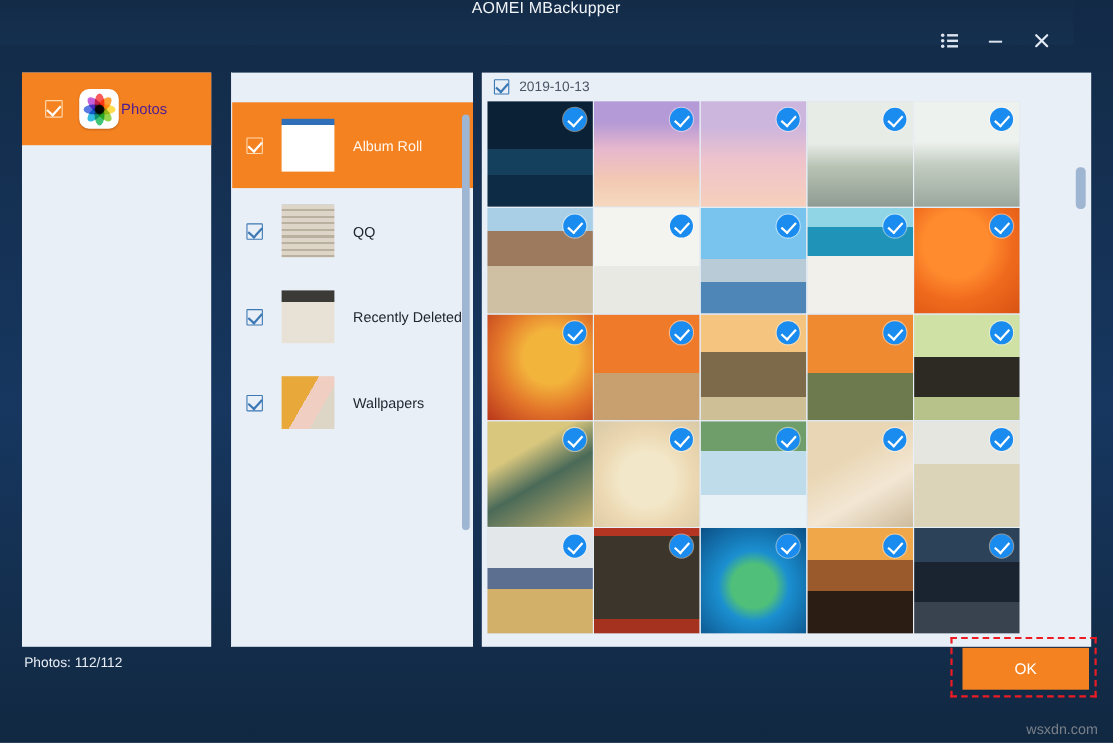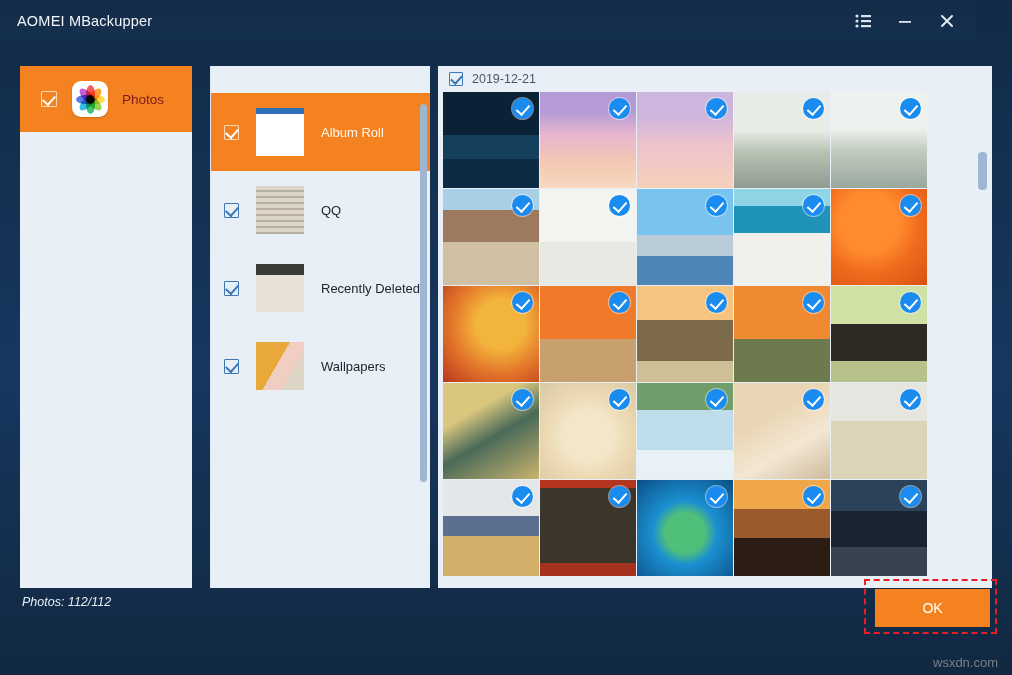--- a/index.html
+++ b/index.html
@@ -12,21 +12,21 @@
   #app {
     position: relative;
     width: 1012px; height: 675px;
     background: linear-gradient(180deg,#122a46 0%,#173760 55%,#112841 100%);
   }
 
   
   #titlebar {
     position: absolute; left: 0; top: 0; width: 976px; height: 41px;
     background: linear-gradient(180deg,#132b47 0%,#15304f 100%);
-    display: flex; align-items: center;
+    display: flex; align-items: center; flex-direction: column;
   }
   #title-text {
     margin-left: 17px;
     color: #f2f5f9; font-size: 14.5px; letter-spacing: .2px;
   }
   #win-controls {
     margin-left: auto; display: flex; align-items: center; height: 41px;
   }
   .winbtn {
     width: 42px; height: 41px; display: flex; align-items: center; justify-content: center;
@@ -68,21 +68,21 @@
     width: 36px; height: 36px; margin-left: 15px; border-radius: 9px;
     background: #ffffff; position: relative; overflow: hidden;
     box-shadow: 0 1px 2px rgba(0,0,0,.2);
   }
   .petal {
     position: absolute; left: 50%; top: 50%;
     width: 9px; height: 19px; margin: -9.5px 0 0 -4.5px;
     border-radius: 50%; opacity: .92;
     mix-blend-mode: multiply;
   }
-  .cat-label { margin-left: 14px; color: #7f1d1d; font-size: 13.5px; }
+  .cat-label { margin-left: 2px; color: #4c1d95; font-size: 13.5px; }
 
   
   #album-col {
     width: 220px; height: 522px; flex: 0 0 220px;
     background: #e9eff7; margin-left: 18px;
     position: relative; overflow: hidden;
     border-left: 1px solid #dfe6f0;
   }
   #album-header {
     height: 27px; background: #f4f7fb; border-bottom: 1px solid #d7dfea;
@@ -164,21 +164,21 @@
   
   #photo-track { position: absolute; right: 5px; top: 30px; width: 9px; height: 488px; }
   #photo-thumbbar {
     position: absolute; right: 0; top: 56px; width: 9px; height: 38px;
     background: #9fb6d2; border-radius: 4px;
   }
 
   
   #footer-status {
     position: absolute; left: 22px; top: 595px;
-    color: #e7edf5; font-size: 12.5px; font-style: italic;
+    color: #e7edf5; font-size: 12.5px;
   }
   #ok-wrap {
     position: absolute; left: 864px; top: 579px;
     width: 133px; height: 55px;
     border: 2px dashed #ed1c24;
   }
   #ok-button {
     position: absolute; left: 9px; top: 8px; width: 115px; height: 38px;
     background: #f58220; border: none; color: #ffffff;
     font-family: "Liberation Sans", sans-serif; font-size: 14px;
@@ -263,21 +263,21 @@
           </div>
         </div>
       <div id="album-track">
         <div id="album-thumbbar"></div>
       </div>
     </div>
 
     <div id="photo-col">
       <div id="photo-datehead">
         <span class="date-check"></span>
-        <span id="photo-date">2019-12-21</span>
+        <span id="photo-date">2019-10-13</span>
       </div>
       <div id="photo-grid">
           <div class="cell">
             <div class="img" style="background: linear-gradient(rgb(11, 34, 54) 0px, rgb(11, 34, 54) 45%, rgb(20, 64, 94) 45%, rgb(20, 64, 94) 70%, rgb(13, 43, 68) 70%, rgb(13, 43, 68) 100%);"></div>
             <span class="tick"></span>
           </div>
           <div class="cell">
             <div class="img" style="background: linear-gradient(rgb(180, 154, 214) 0px, rgb(180, 154, 214) 20%, rgb(231, 183, 205) 45%, rgb(243, 201, 178) 75%, rgb(246, 217, 192) 100%);"></div>
             <span class="tick"></span>
           </div>

